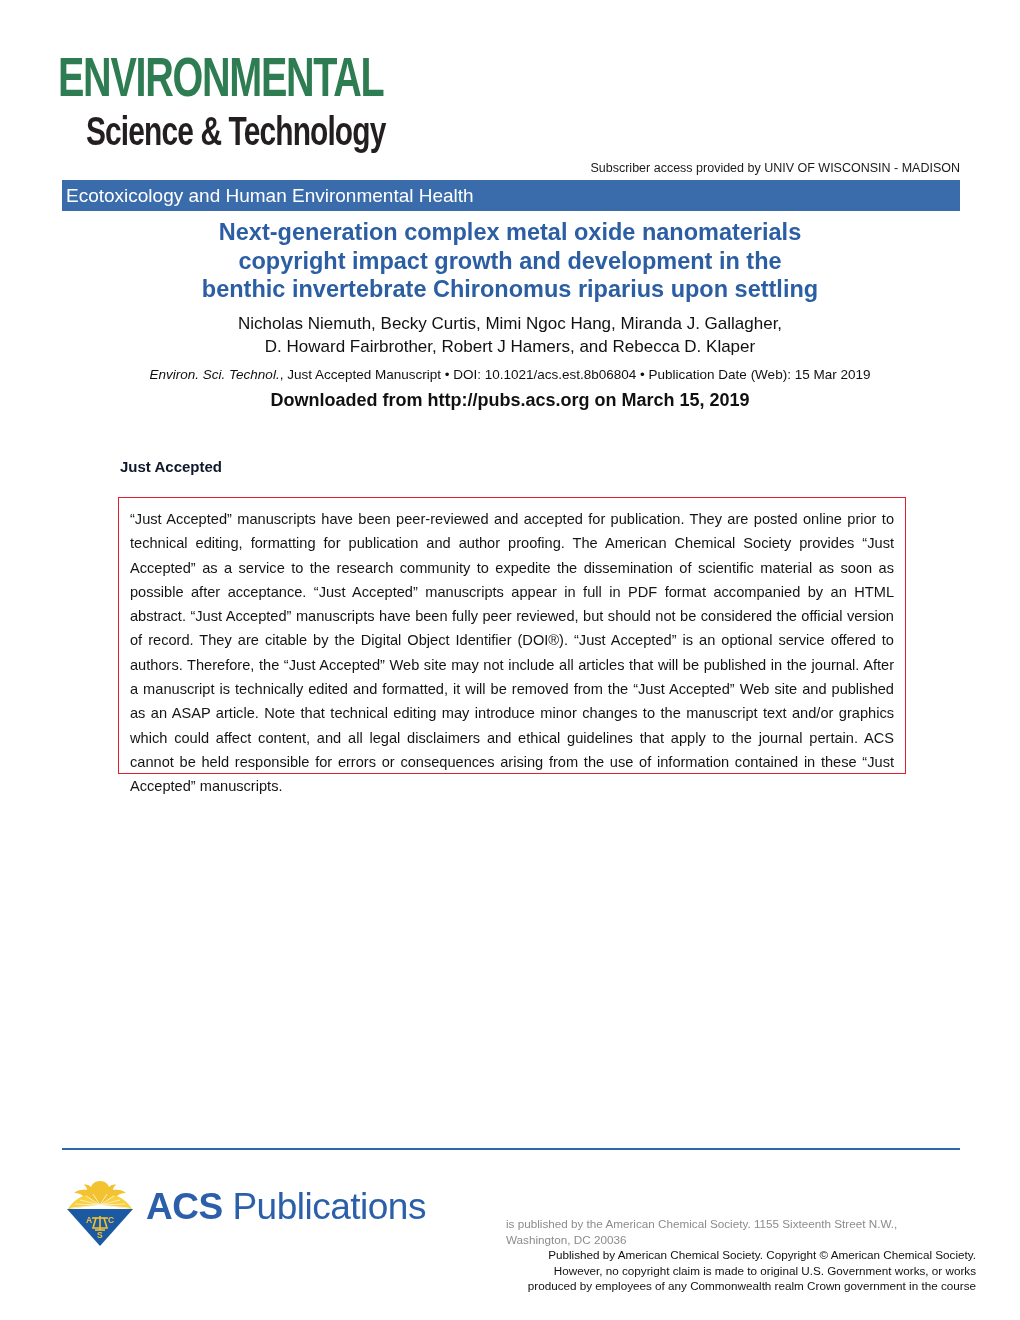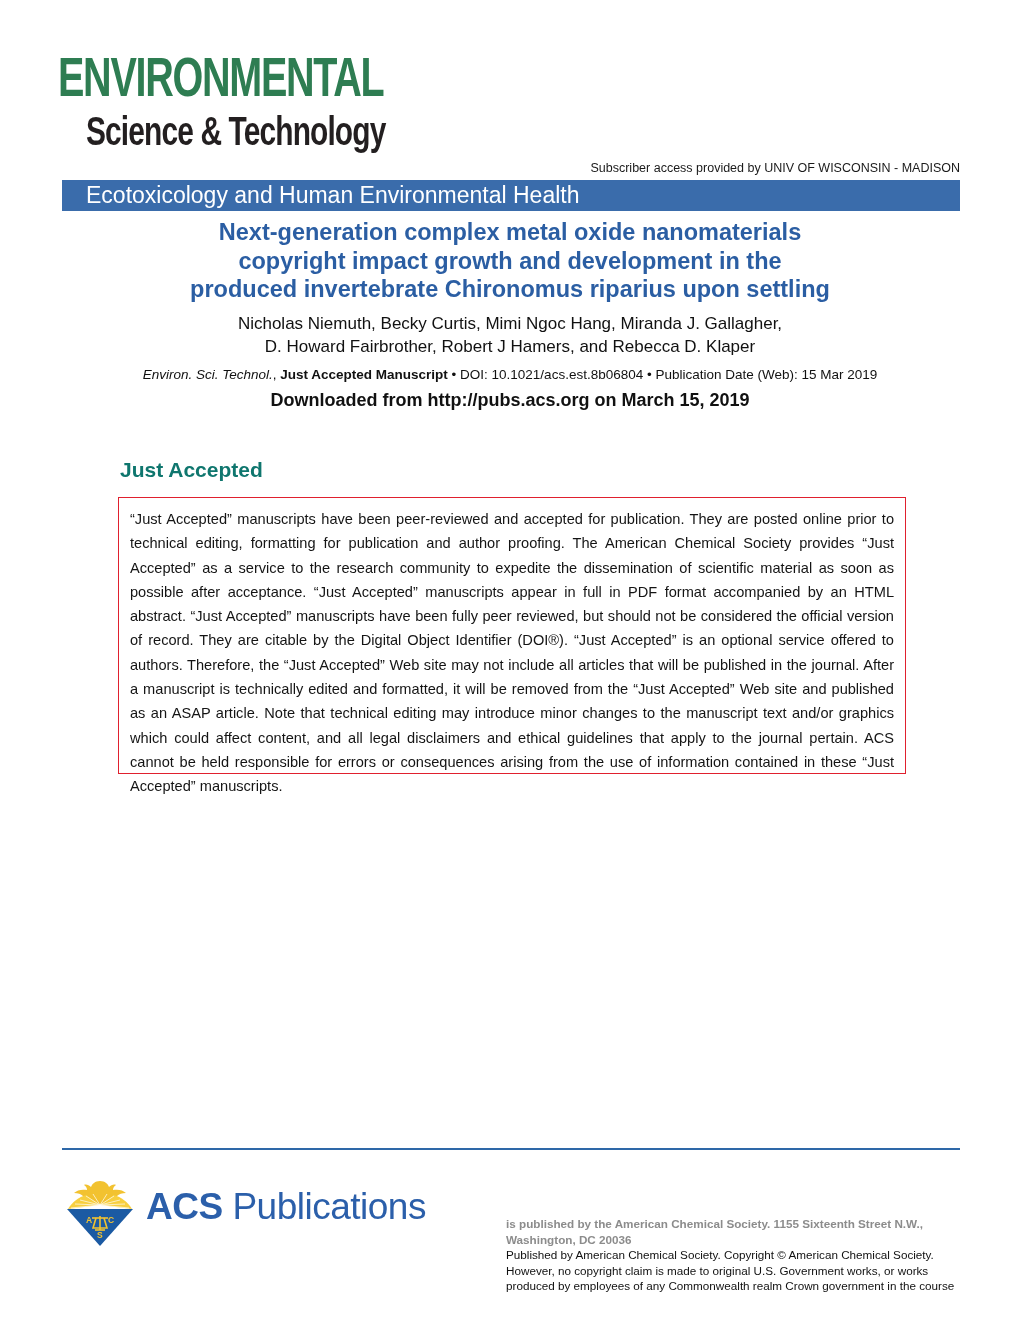--- a/index.html
+++ b/index.html
@@ -61,23 +61,23 @@
 
   
   .section-banner {
     position: absolute;
     left: 62px;
     top: 180px;
     width: 898px;
     height: 31px;
     background: #3a6cab;
     color: #ffffff;
-    font-size: 23px;
+    font-size: 19px;
     line-height: 31px;
-    padding-left: 24px;
+    padding-left: 4px;
     box-sizing: border-box;
     white-space: nowrap;
   }
 
   
   .title-block {
     position: absolute;
     left: 110px;
     top: 218px;
     width: 800px;
@@ -96,36 +96,36 @@
     line-height: 23px;
     color: #111111;
   }
   .citation {
     margin-top: 9px;
     font-size: 13.5px;
     line-height: 16px;
     color: #111111;
   }
   .citation .ital { font-style: italic; }
-  .citation .bold { font-weight: bold; }
+  .citation .bold { font-weight: normal; }
   .downloaded {
     margin-top: 7px;
     font-size: 18px;
     font-weight: bold;
     color: #111111;
   }
 
   
   .ja-heading {
     position: absolute;
     left: 120px;
     top: 458px;
-    font-size: 21px;
-    font-weight: bold;
-    color: #0f766e;
+    font-size: 15px;
+    font-weight: bold;
+    color: #0f172a;
   }
   .ja-box {
     position: absolute;
     left: 118px;
     top: 497px;
     width: 788px;
     height: 277px;
     border: 1.5px solid #e0202e;
     box-sizing: border-box;
     padding: 9px 11px 0 11px;
@@ -173,42 +173,42 @@
   .acs-wordmark .acs-bold { font-weight: bold; }
 
   .footer-text {
     position: absolute;
     left: 506px;
     top: 1216px;
     width: 470px;
     font-size: 11.7px;
     line-height: 15.6px;
   }
-  .footer-gray { color: #8c8c8c; font-weight: bold; }
-  .footer-black { color: #111111; }
+  .footer-gray { color: #8c8c8c; }
+  .footer-black { color: #111111; text-align: right; }
 </style>
 </head>
 <body>
 
 <div class="journal-logo">
   <div class="logo-env">ENVIRONMENTAL</div>
   <div class="logo-sci">Science &amp; Technology</div>
 </div>
 
 <div class="subscriber-line">Subscriber access provided by UNIV OF WISCONSIN - MADISON</div>
 
 <div class="section-banner">
   <span>Ecotoxicology and Human Environmental Health</span>
 </div>
 
 <div class="title-block">
   <h1 class="article-title">
     <span>Next-generation complex metal oxide nanomaterials</span><br>
     <span>copyright impact growth and development in the</span><br>
-    <span>produced invertebrate Chironomus riparius upon settling</span>
+    <span>benthic invertebrate Chironomus riparius upon settling</span>
   </h1>
   <div class="authors">
     <span>Nicholas Niemuth, Becky Curtis, Mimi Ngoc Hang, Miranda J. Gallagher,</span><br>
     <span>D. Howard Fairbrother, Robert J Hamers, and Rebecca D. Klaper</span>
   </div>
   <div class="citation">
     <span class="ital">Environ. Sci. Technol.</span><span>, </span><span class="bold">Just Accepted Manuscript</span><span> • DOI: 10.1021/acs.est.8b06804 • Publication Date (Web): 15 Mar 2019</span>
   </div>
   <div class="downloaded">Downloaded from http://pubs.acs.org on March 15, 2019</div>
 </div>

